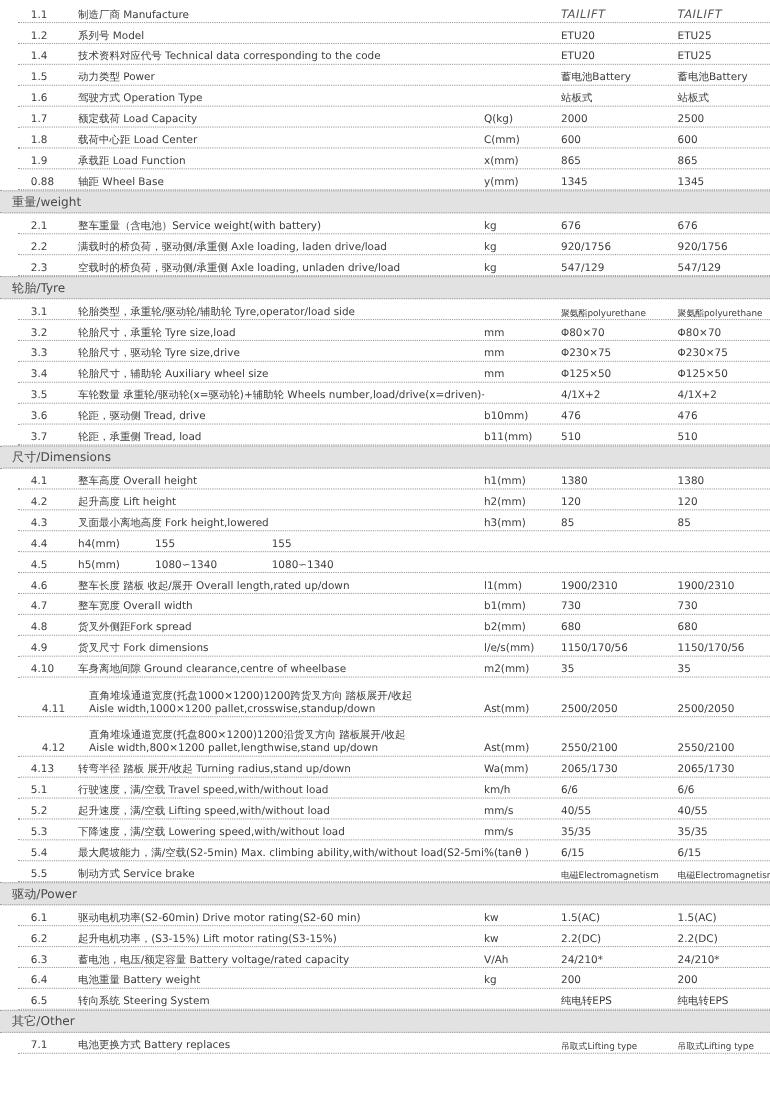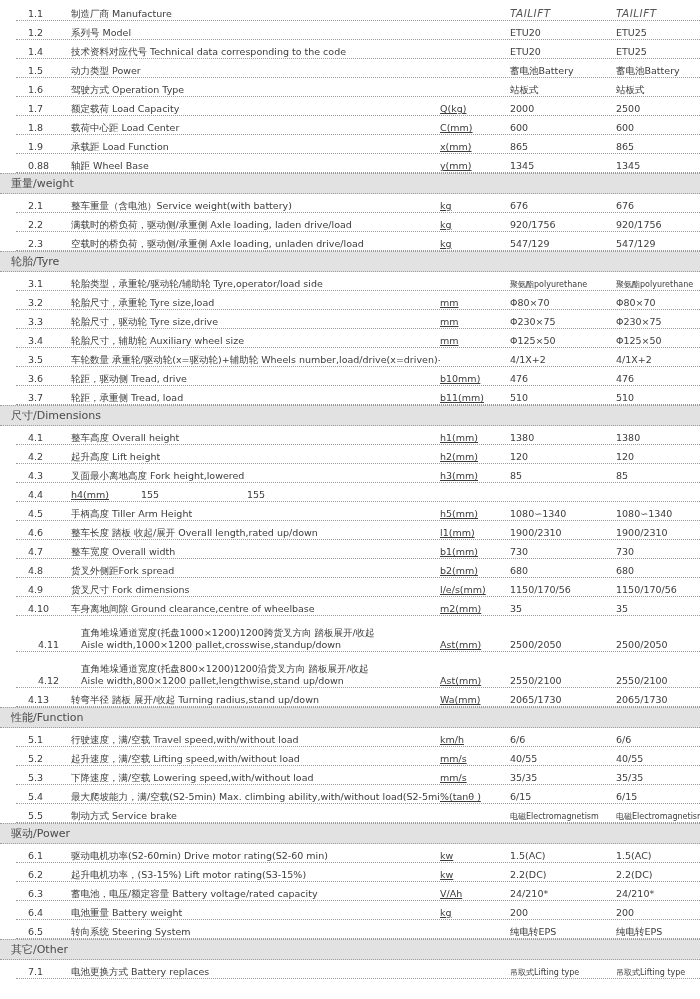--- a/index.html
+++ b/index.html
@@ -18,21 +18,21 @@
   .row{
     display:flex;align-items:flex-end;height:19px;box-sizing:border-box;
     border-bottom:1px dotted #9b9b9b;font-size:9.5px;white-space:nowrap;
     line-height:1.25;
     margin-left:16px;
   }
   .row.tall{height:36px;padding-left:10px;}
   .c-num{width:55px;padding-left:12px;box-sizing:border-box;flex:none;}
   .c-label{flex:1;min-width:0;overflow:hidden;}
   .c-label .l2{display:block;}
-  .c-unit{width:70px;flex:none;overflow:hidden;text-decoration:underline;}
+  .c-unit{width:70px;flex:none;overflow:hidden;}
   .c-v1{width:106px;flex:none;overflow:hidden;}
   .c-v2{width:84px;flex:none;white-space:nowrap;}
   .small{font-size:8px;}
   .brand{font-size:10.5px;letter-spacing:0.5px;color:#555555;font-style:italic;}
 </style>
 </head>
 <body>
 
 <div id="page">
     <div class="row">
@@ -199,21 +199,20 @@
       <div class="c-v2">85</div>
     </div>
     <div class="row">
       <div class="c-num">4.4</div>
       <div class="c-unit">h4(mm)</div>
       <div class="c-v1">155</div>
       <div class="c-v2">155</div>
     </div>
     <div class="row">
       <div class="c-num">4.5</div>
-      <div class="c-label"><span>手柄高度 Tiller Arm Height</span></div>
       <div class="c-unit">h5(mm)</div>
       <div class="c-v1">1080∽1340</div>
       <div class="c-v2">1080∽1340</div>
     </div>
     <div class="row">
       <div class="c-num">4.6</div>
       <div class="c-label"><span>整车长度 踏板 收起/展开  Overall length,rated up/down</span></div>
       <div class="c-unit">l1(mm)</div>
       <div class="c-v1">1900/2310</div>
       <div class="c-v2">1900/2310</div>
@@ -260,23 +259,20 @@
       <div class="c-v1">2550/2100</div>
       <div class="c-v2">2550/2100</div>
     </div>
     <div class="row">
       <div class="c-num">4.13</div>
       <div class="c-label"><span>转弯半径 踏板 展开/收起 Turning radius,stand up/down</span></div>
       <div class="c-unit">Wa(mm)</div>
       <div class="c-v1">2065/1730</div>
       <div class="c-v2">2065/1730</div>
     </div>
-    <div class="band">
-      <span>性能/Function</span>
-    </div>
     <div class="row">
       <div class="c-num">5.1</div>
       <div class="c-label"><span>行驶速度，满/空载  Travel speed,with/without load</span></div>
       <div class="c-unit">km/h</div>
       <div class="c-v1">6/6</div>
       <div class="c-v2">6/6</div>
     </div>
     <div class="row">
       <div class="c-num">5.2</div>
       <div class="c-label"><span>起升速度，满/空载  Lifting speed,with/without load</span></div>

